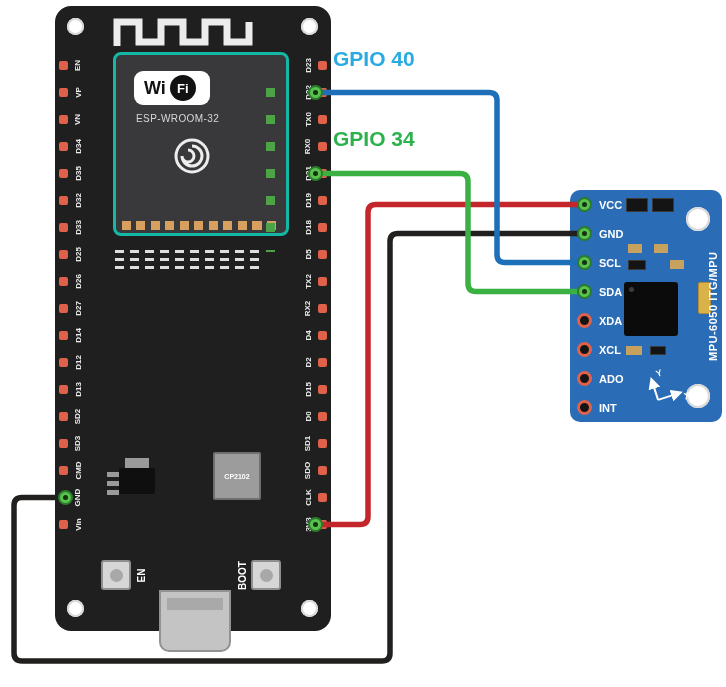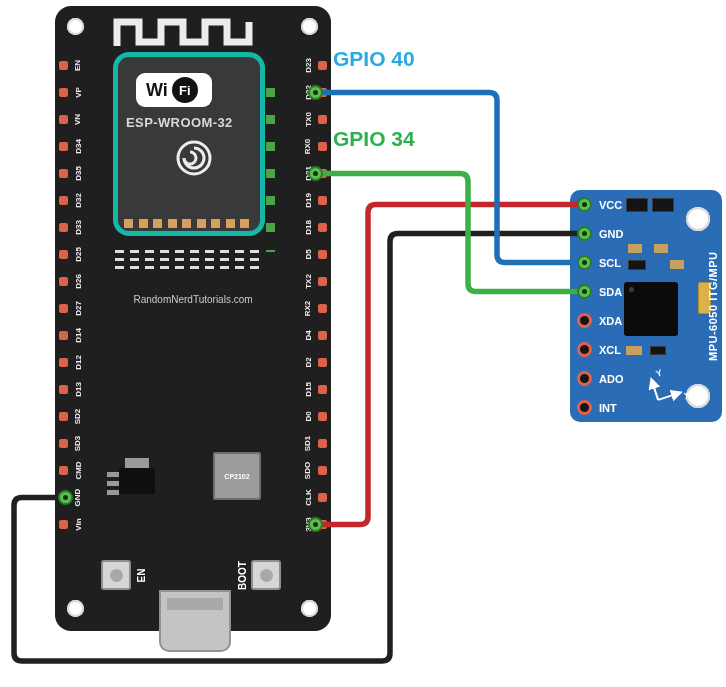--- a/index.html
+++ b/index.html
@@ -6,29 +6,29 @@
   html,body { background:#fff; }
   body { font-family: "Liberation Sans", "DejaVu Sans", sans-serif; }
   #canvas { position:relative; width:726px; height:687px; background:#ffffff; overflow:hidden; }
 
   
   .esp-board { position:absolute; left:55px; top:6px; width:276px; height:625px;
                background:#1f1f20; border-radius:16px; }
   .hole { position:absolute; background:#ffffff; border-radius:50%; }
   .hole.h17 { width:17px; height:17px; box-shadow: inset 0 0 0 2px #d9d9d9; }
   .antenna { position:absolute; left:56px; top:4px; }
-  .wroom { position:absolute; left:58px; top:46px; width:152px; height:184px;
-           background:#39393b; border:5px solid #14b8a6; border-radius:16px; }
+  .wroom { position:absolute; left:58px; top:46px; width:176px; height:184px;
+           background:#39393b; border:3px solid #14b8a6; border-radius:8px; }
   .wifi-logo { position:absolute; left:18px; top:16px; width:76px; height:34px;
                background:#ffffff; border-radius:9px; display:flex; align-items:center; }
   .wifi-wi { color:#121212; font-weight:bold; font-size:18px; margin-left:10px; }
   .wifi-fi { width:26px; height:26px; background:#121212; border-radius:50%; color:#fff;
              display:flex; align-items:center; justify-content:center;
              font-size:13px; font-weight:bold; margin-left:4px; }
-  .wroom-label { position:absolute; left:8px; top:58px; color:#d8d8d8; font-size:13px; letter-spacing:.4px;font-weight:bold; }
+  .wroom-label { position:absolute; left:20px; top:58px; color:#d8d8d8; font-size:10px; letter-spacing:.4px; }
   .swirl { position:absolute; left:53px; top:78px; }
   .wroom-pads { position:absolute; left:6px; right:6px; bottom:3px; height:9px;
                 background:repeating-linear-gradient(90deg,#d8a05f 0 9px, transparent 9px 14.5px); }
   .edge-pads { position:absolute; left:211px; top:82px; width:9px; height:164px;
                background:repeating-linear-gradient(180deg,#4da446 0 9px, transparent 9px 27px); }
   .dash-row { position:absolute; left:60px; width:148px; height:3px;
               background:repeating-linear-gradient(90deg,#dedede 0 9px, transparent 9px 15px); }
   .credit { position:absolute; left:0; right:0; top:288px; text-align:center;
             color:#c9c9c9; font-size:10px; }
 
@@ -130,21 +130,20 @@
       </svg>
       <div class="wroom-pads"></div>
     </div>
 
     <div class="edge-pads"></div>
 
     <div class="dash-row" style="top:244px;"></div>
     <div class="dash-row" style="top:252px;"></div>
     <div class="dash-row" style="top:260px;"></div>
 
-    <div class="credit">RandomNerdTutorials.com</div>
 
     <div class="pin-col left">
 
     <div class="pin-row">
         <span class="pad"></span>
         <span class="plabel">
             <span>EN</span>
           </span>
       </div>
         <div class="pin-row">

